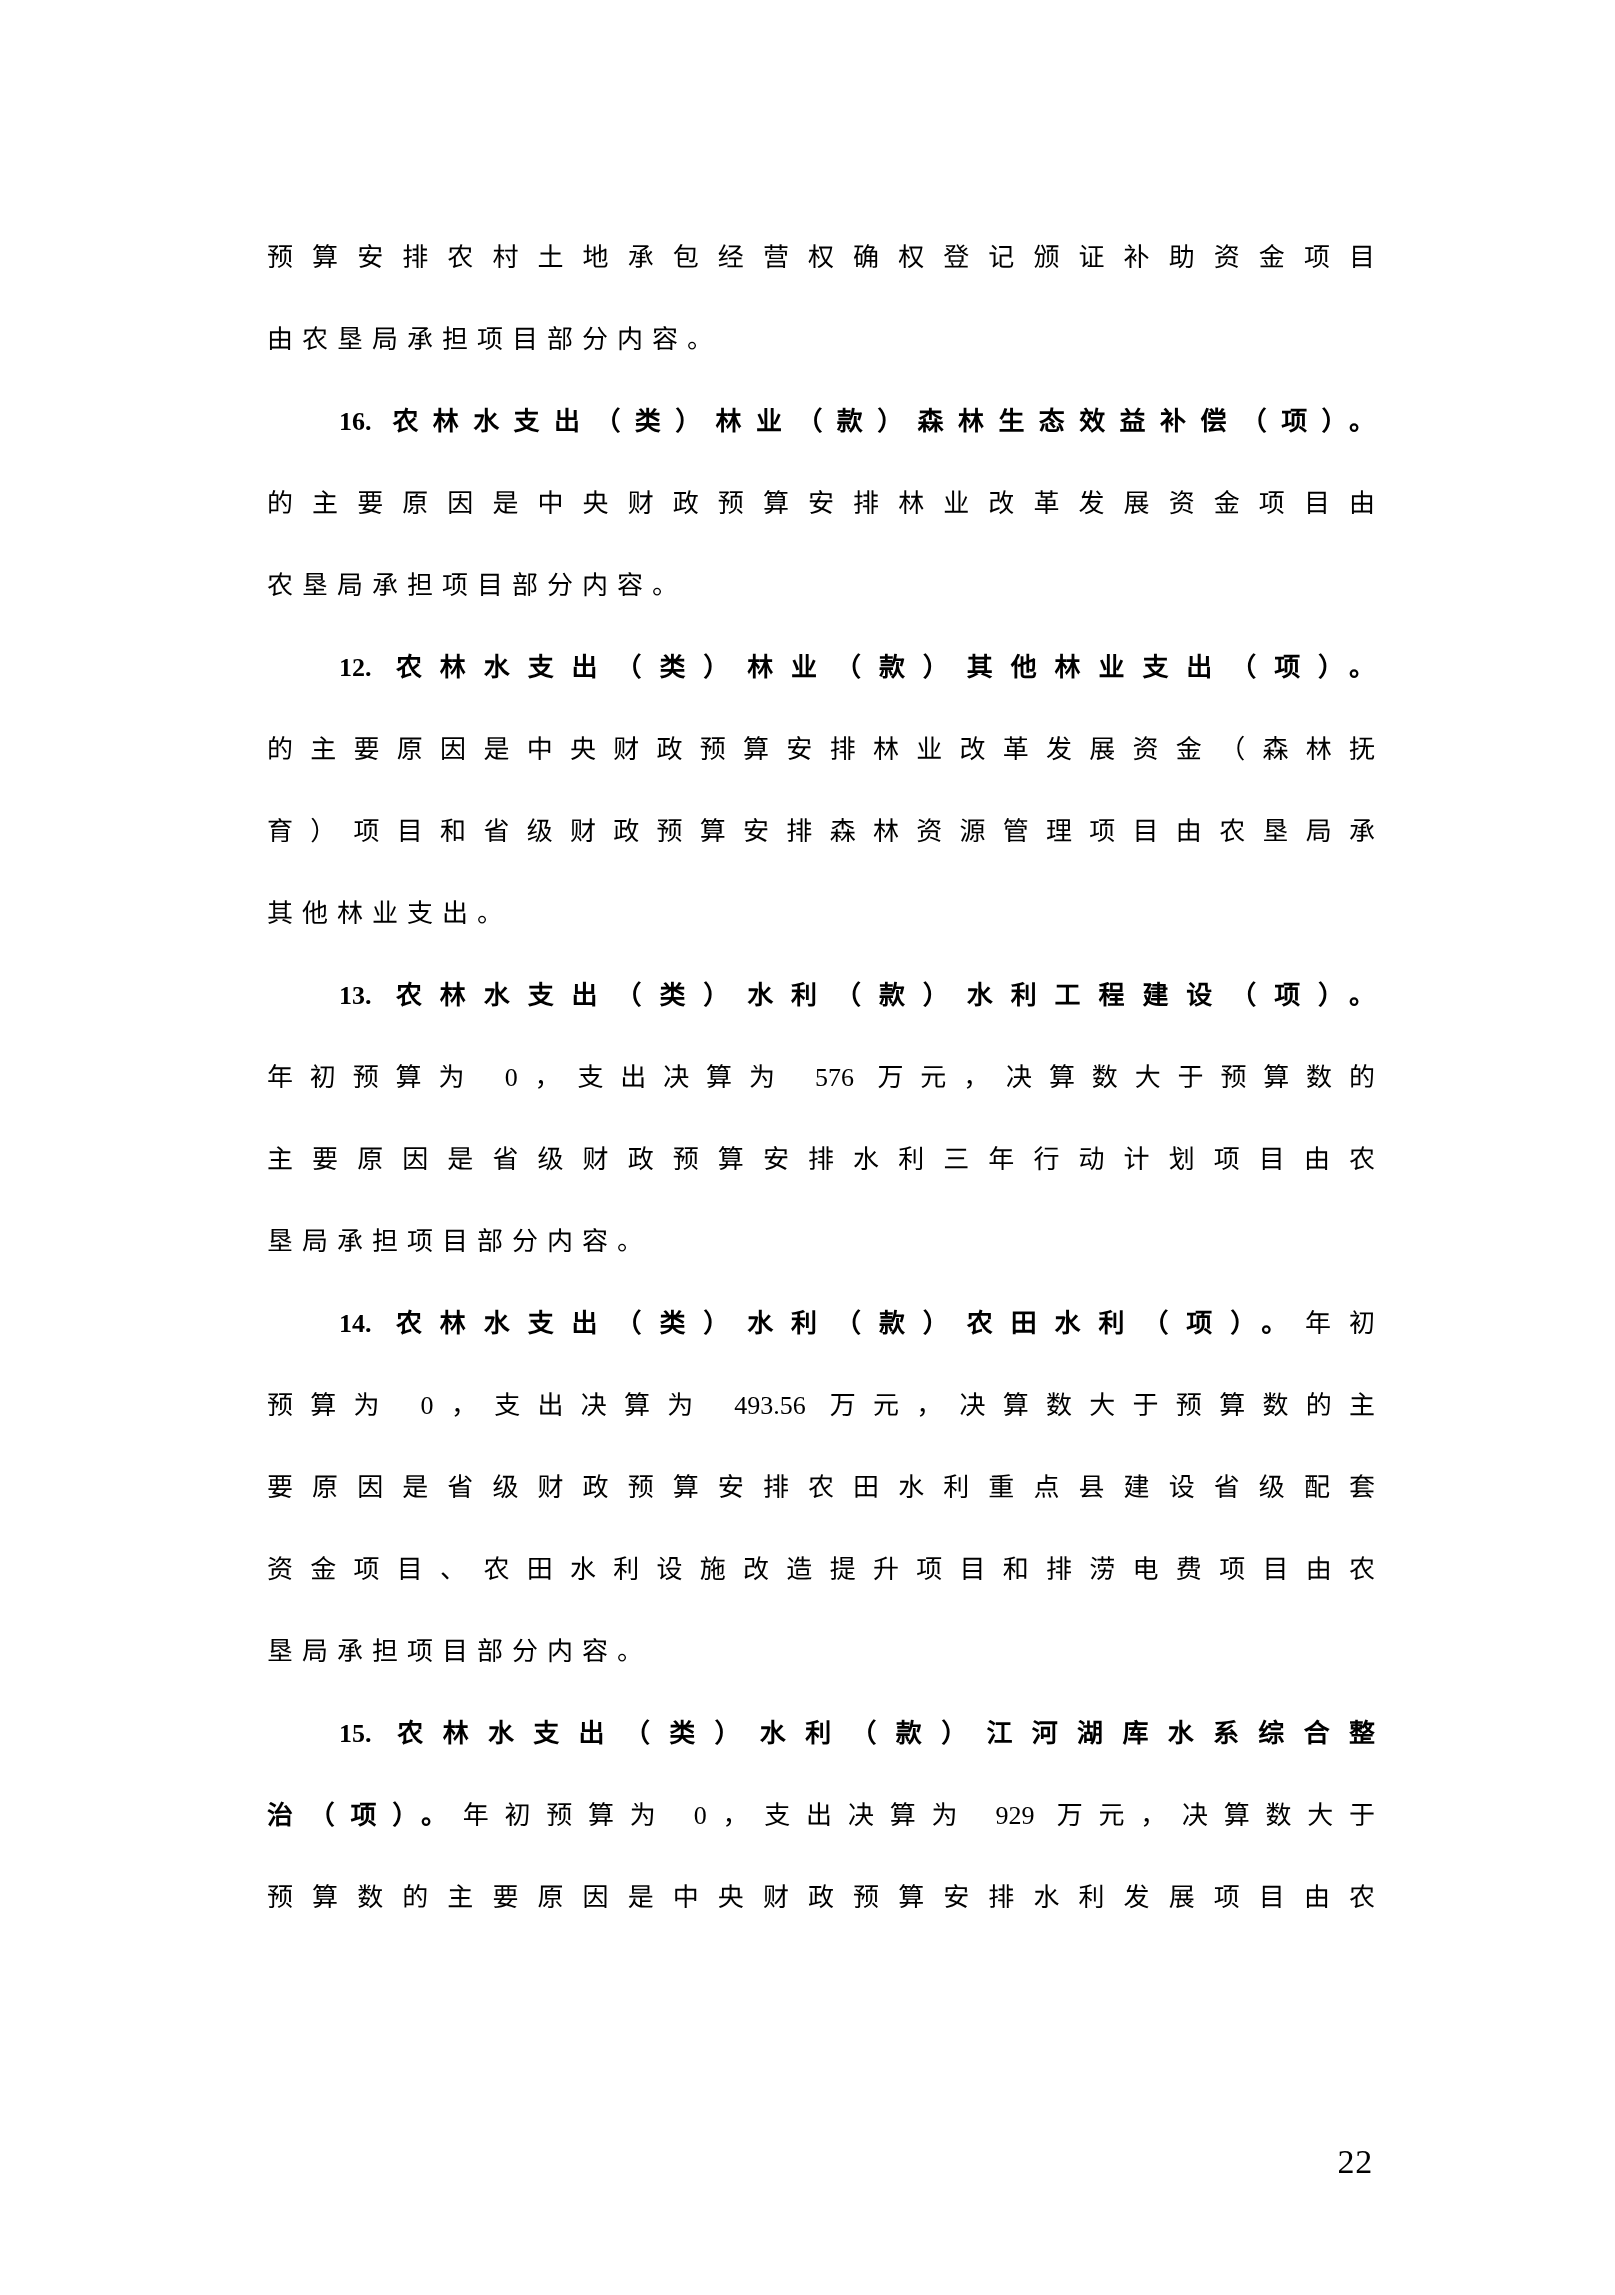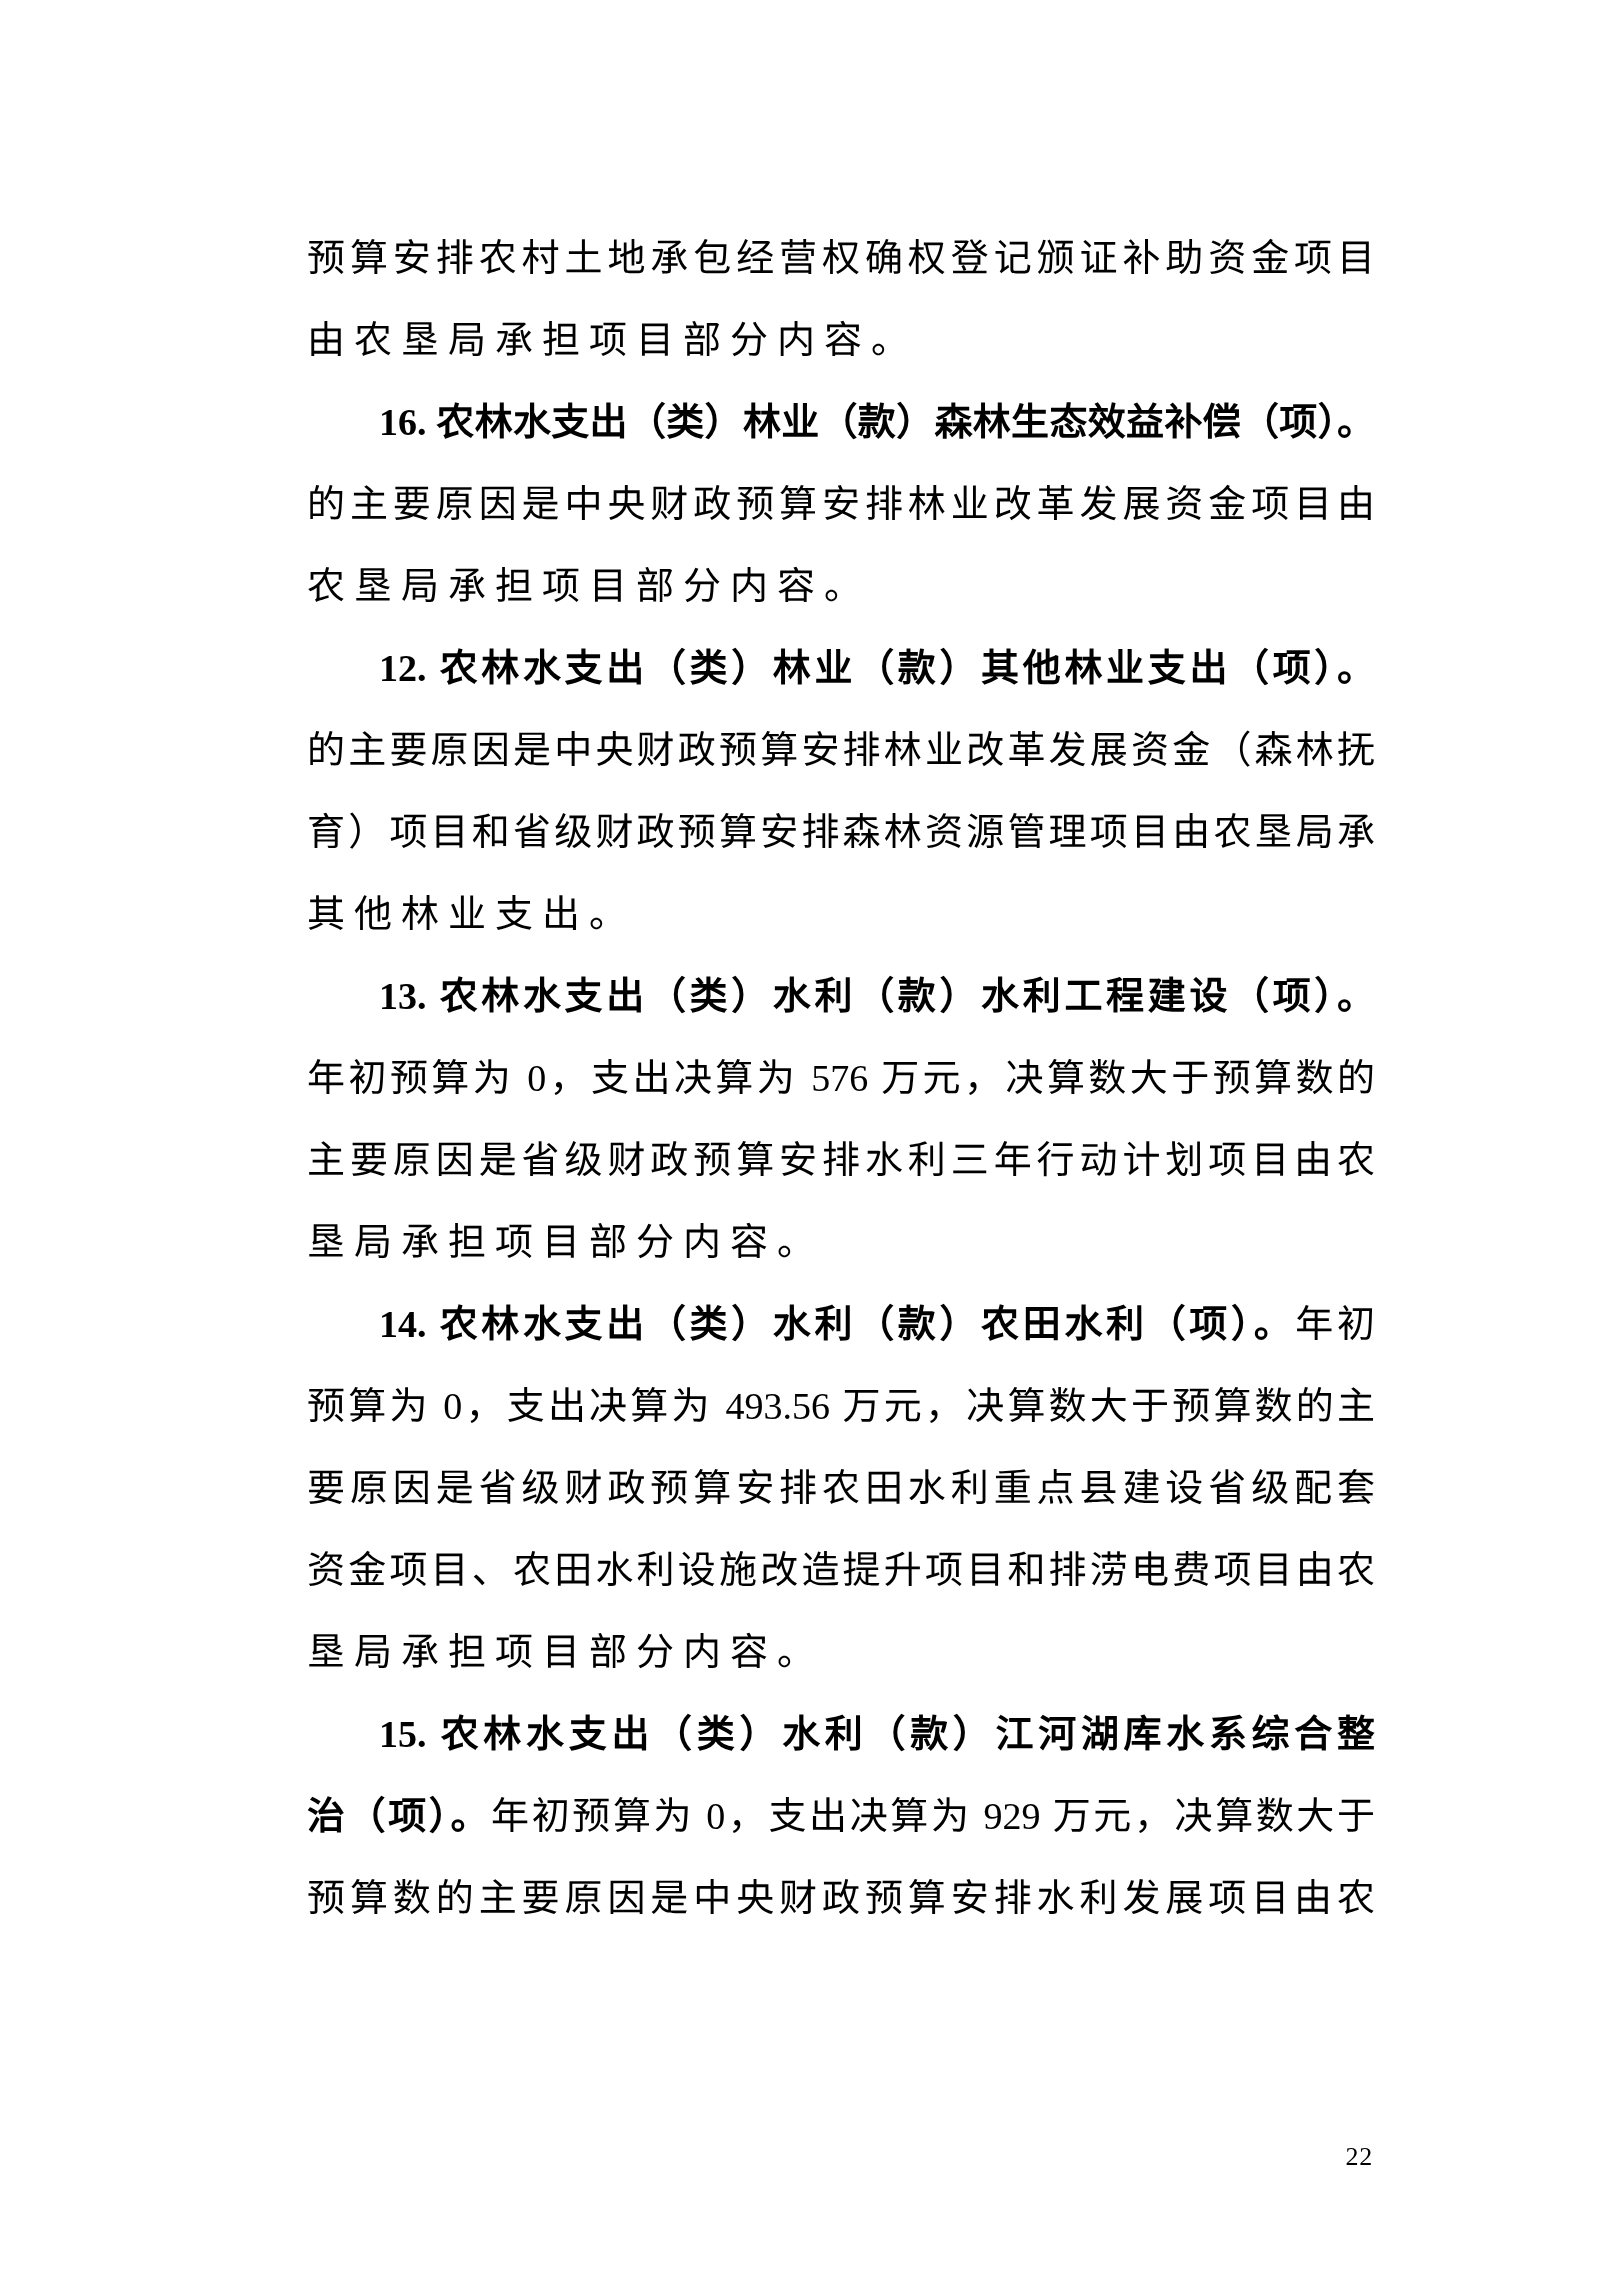--- a/index.html
+++ b/index.html
@@ -18,46 +18,45 @@
   }
   .body-block {
     position: absolute;
     left: 267px;
     top: 217px;
     width: 1108px;
   }
   .line {
     height: 82px;
     line-height: 82px;
-    font-size: 38px;
+    font-size: 26px;
     text-align: justify;
     text-justify: inter-character;
     white-space: normal;
     overflow: hidden;
-    margin-left: 40px;
   }
   .line.justify {
     text-align-last: justify;
   }
   .line.ender {
     text-align: center;
     text-align-last: left;
     letter-spacing: 9px;
   }
   .line.indent {
     padding-left: 72px;
   }
   .seg-bold {
     font-weight: 700;
   }
   .page-number {
     position: absolute;
     top: 2143px;
     right: 242px;
-    font-size: 26px;
+    font-size: 34px;
     line-height: 1.1;
     letter-spacing: 0.7px;
   }
 </style>
 </head>
 <body>
 
 <div class="page">
   <main class="body-block" id="body-block">
       <div class="line justify"><span class="seg-regular">预算安排农村土地承包经营权确权登记颁证补助资金项目</span></div>

